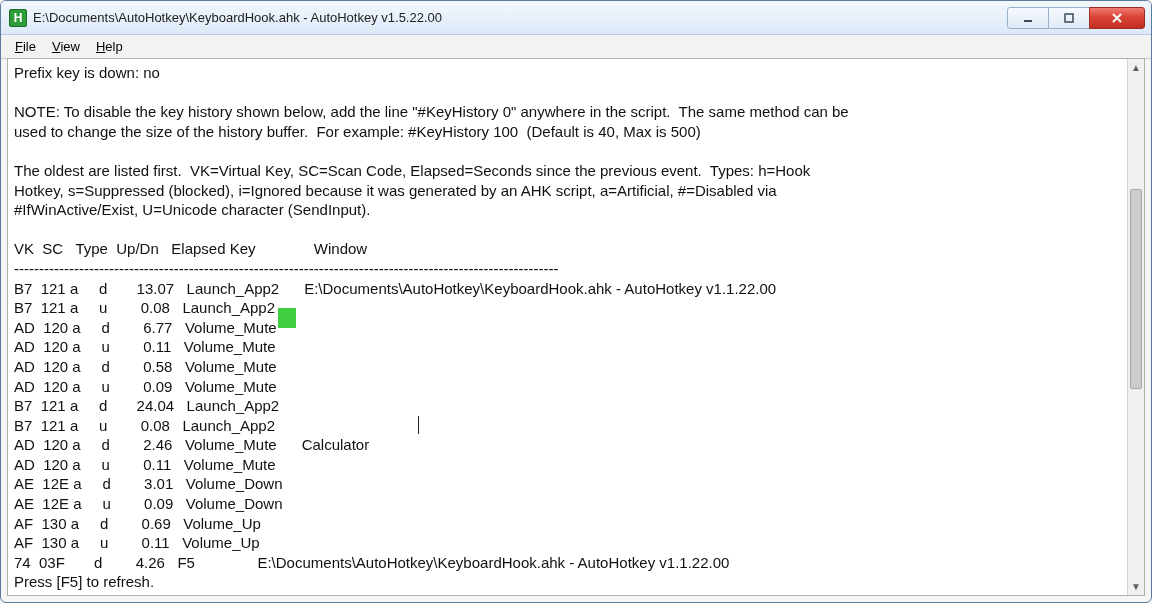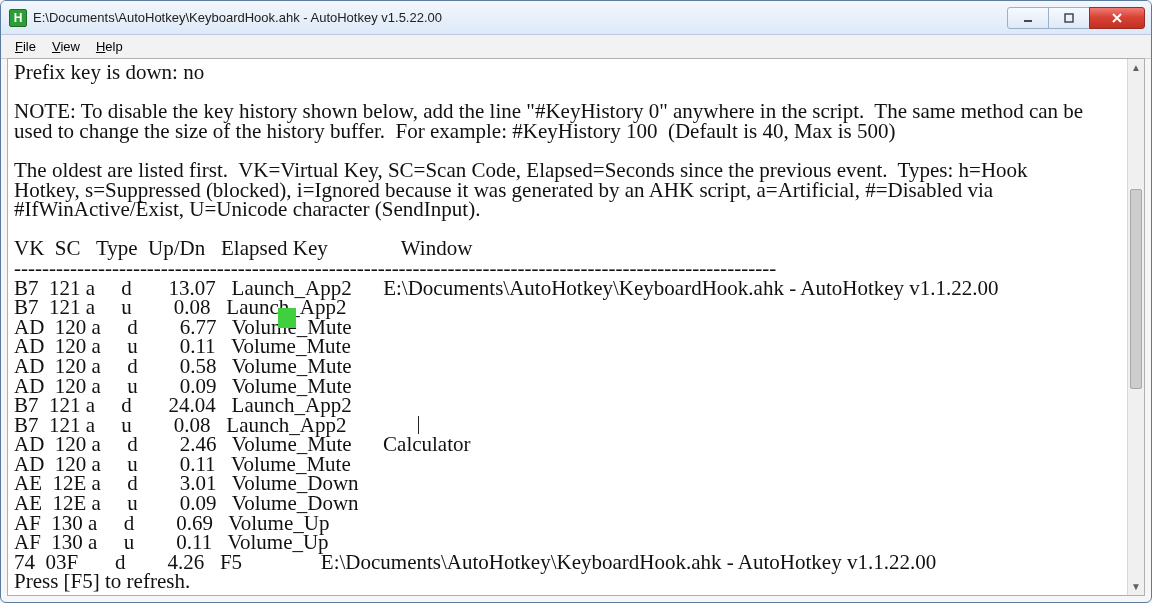--- a/index.html
+++ b/index.html
@@ -77,22 +77,22 @@
     position: absolute;
     top: 57px; left: 6px; right: 6px; bottom: 6px;
     border: 1px solid #b0b0b0;
     background: #fff;
     display: flex;
   }
   .content {
     flex: 1;
     overflow: hidden;
     padding: 4px 6px 4px 6px;
-    font-family: Liberation Serif, serif;
-    font-size: 21px;
+    font-family: Liberation Sans, sans-serif;
+    font-size: 15px;
     line-height: 19.6px;
     color: #111;
     white-space: pre;
     position: relative;
   }
   .vscroll {
     width: 17px;
     background: #f0f0f0;
     border-left: 1px solid #d6d6d6;
     position: relative;

